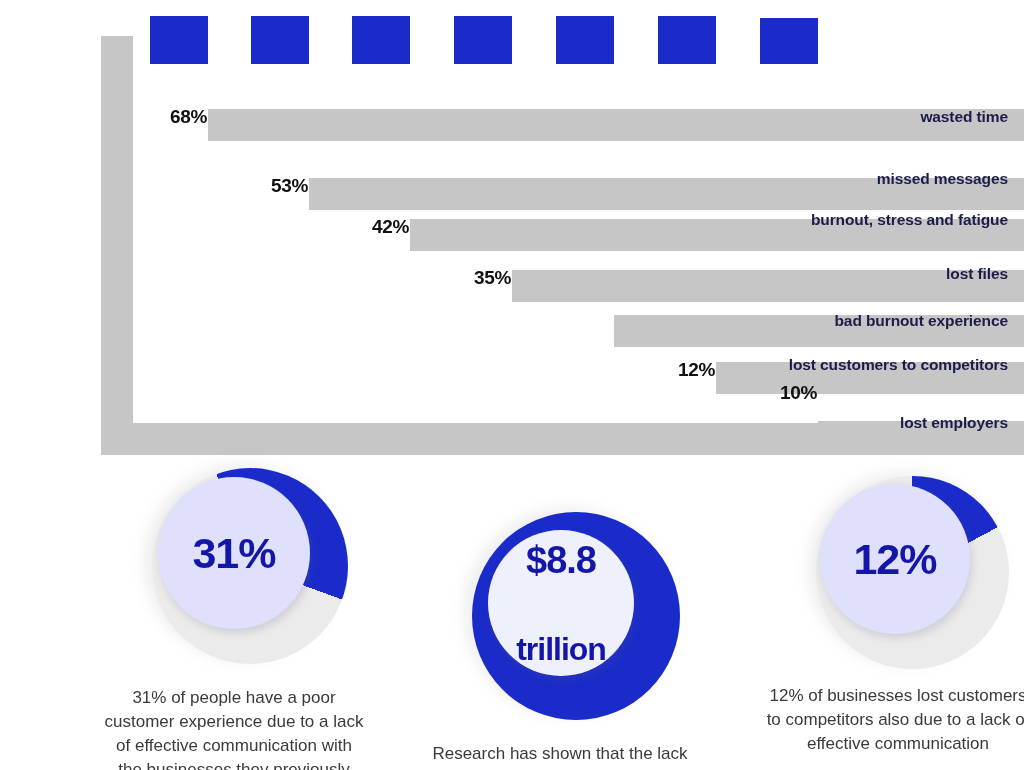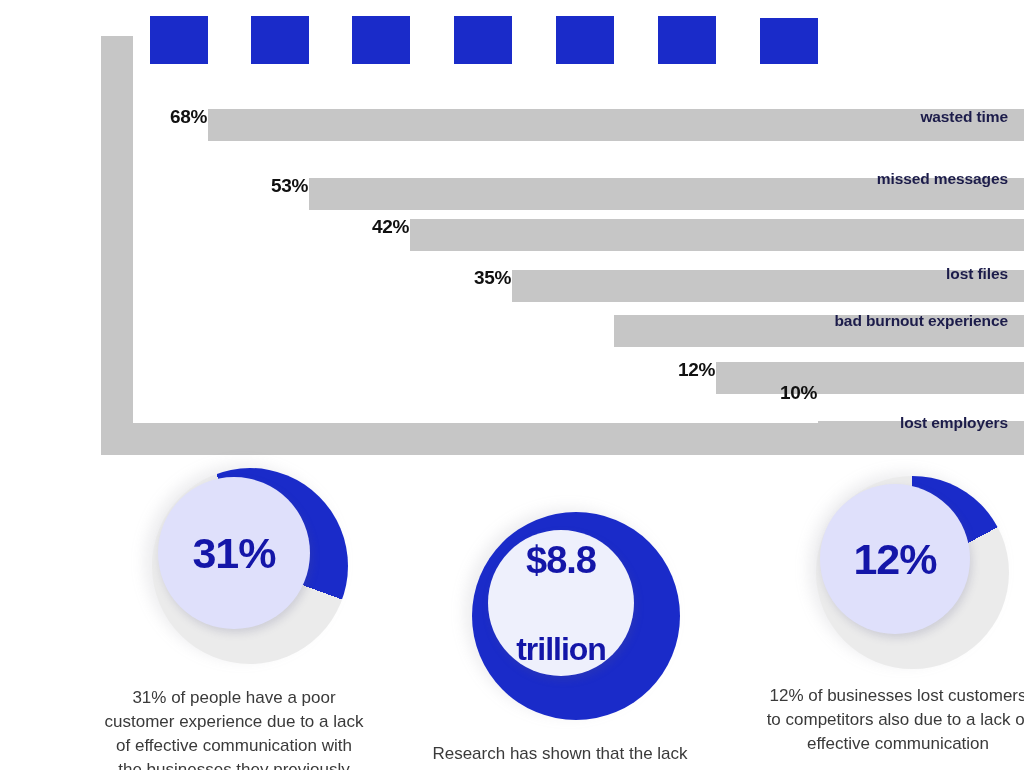--- a/index.html
+++ b/index.html
@@ -157,34 +157,36 @@
     <div class="cat-label" style="right:32px; top:60px;">wasted time</div>
 
     <div class="bar" style="left:219px; height:245px;"></div>
     <div class="bar-value" style="left:223px; top:127px;">53%</div>
     <div class="leader-line" style="left:277px; top:146px; width:724px;"></div>
     <div class="cat-label" style="right:32px; top:122px;">missed messages</div>
 
     <div class="bar" style="left:320px; height:194px;"></div>
     <div class="bar-value" style="left:324px; top:168px;">42%</div>
     <div class="leader-line" style="left:378px; top:187px; width:623px;"></div>
+    <div class="cat-label" style="right:32px; top:163px;">burnout, stress and fatigue</div>
 
     <div class="bar" style="left:422px; height:143px;"></div>
     <div class="bar-value" style="left:426px; top:219px;">35%</div>
     <div class="leader-line" style="left:480px; top:238px; width:521px;"></div>
     <div class="cat-label" style="right:32px; top:217px;">lost files</div>
 
     <div class="bar" style="left:524px; height:98px;"></div>
     <div class="bar-value" style="left:528px; top:272px;margin-left:40px;">30%</div>
     <div class="leader-line" style="left:582px; top:283px; width:419px;"></div>
     <div class="cat-label" style="right:32px; top:264px;">bad burnout experience</div>
 
     <div class="bar" style="left:626px; height:62px;"></div>
     <div class="bar-value" style="left:630px; top:311px;">12%</div>
     <div class="leader-line" style="left:684px; top:330px; width:317px;"></div>
+    <div class="cat-label" style="right:32px; top:308px;">lost customers to competitors</div>
 
     <div class="bar" style="left:728px; height:46px;"></div>
     <div class="bar-value" style="left:732px; top:334px;">10%</div>
     <div class="leader-line" style="left:786px; top:389px; width:215px;"></div>
     <div class="cat-label" style="right:32px; top:366px;">lost employers</div>
 
   </div>
 
   <div id="donuts">
 

